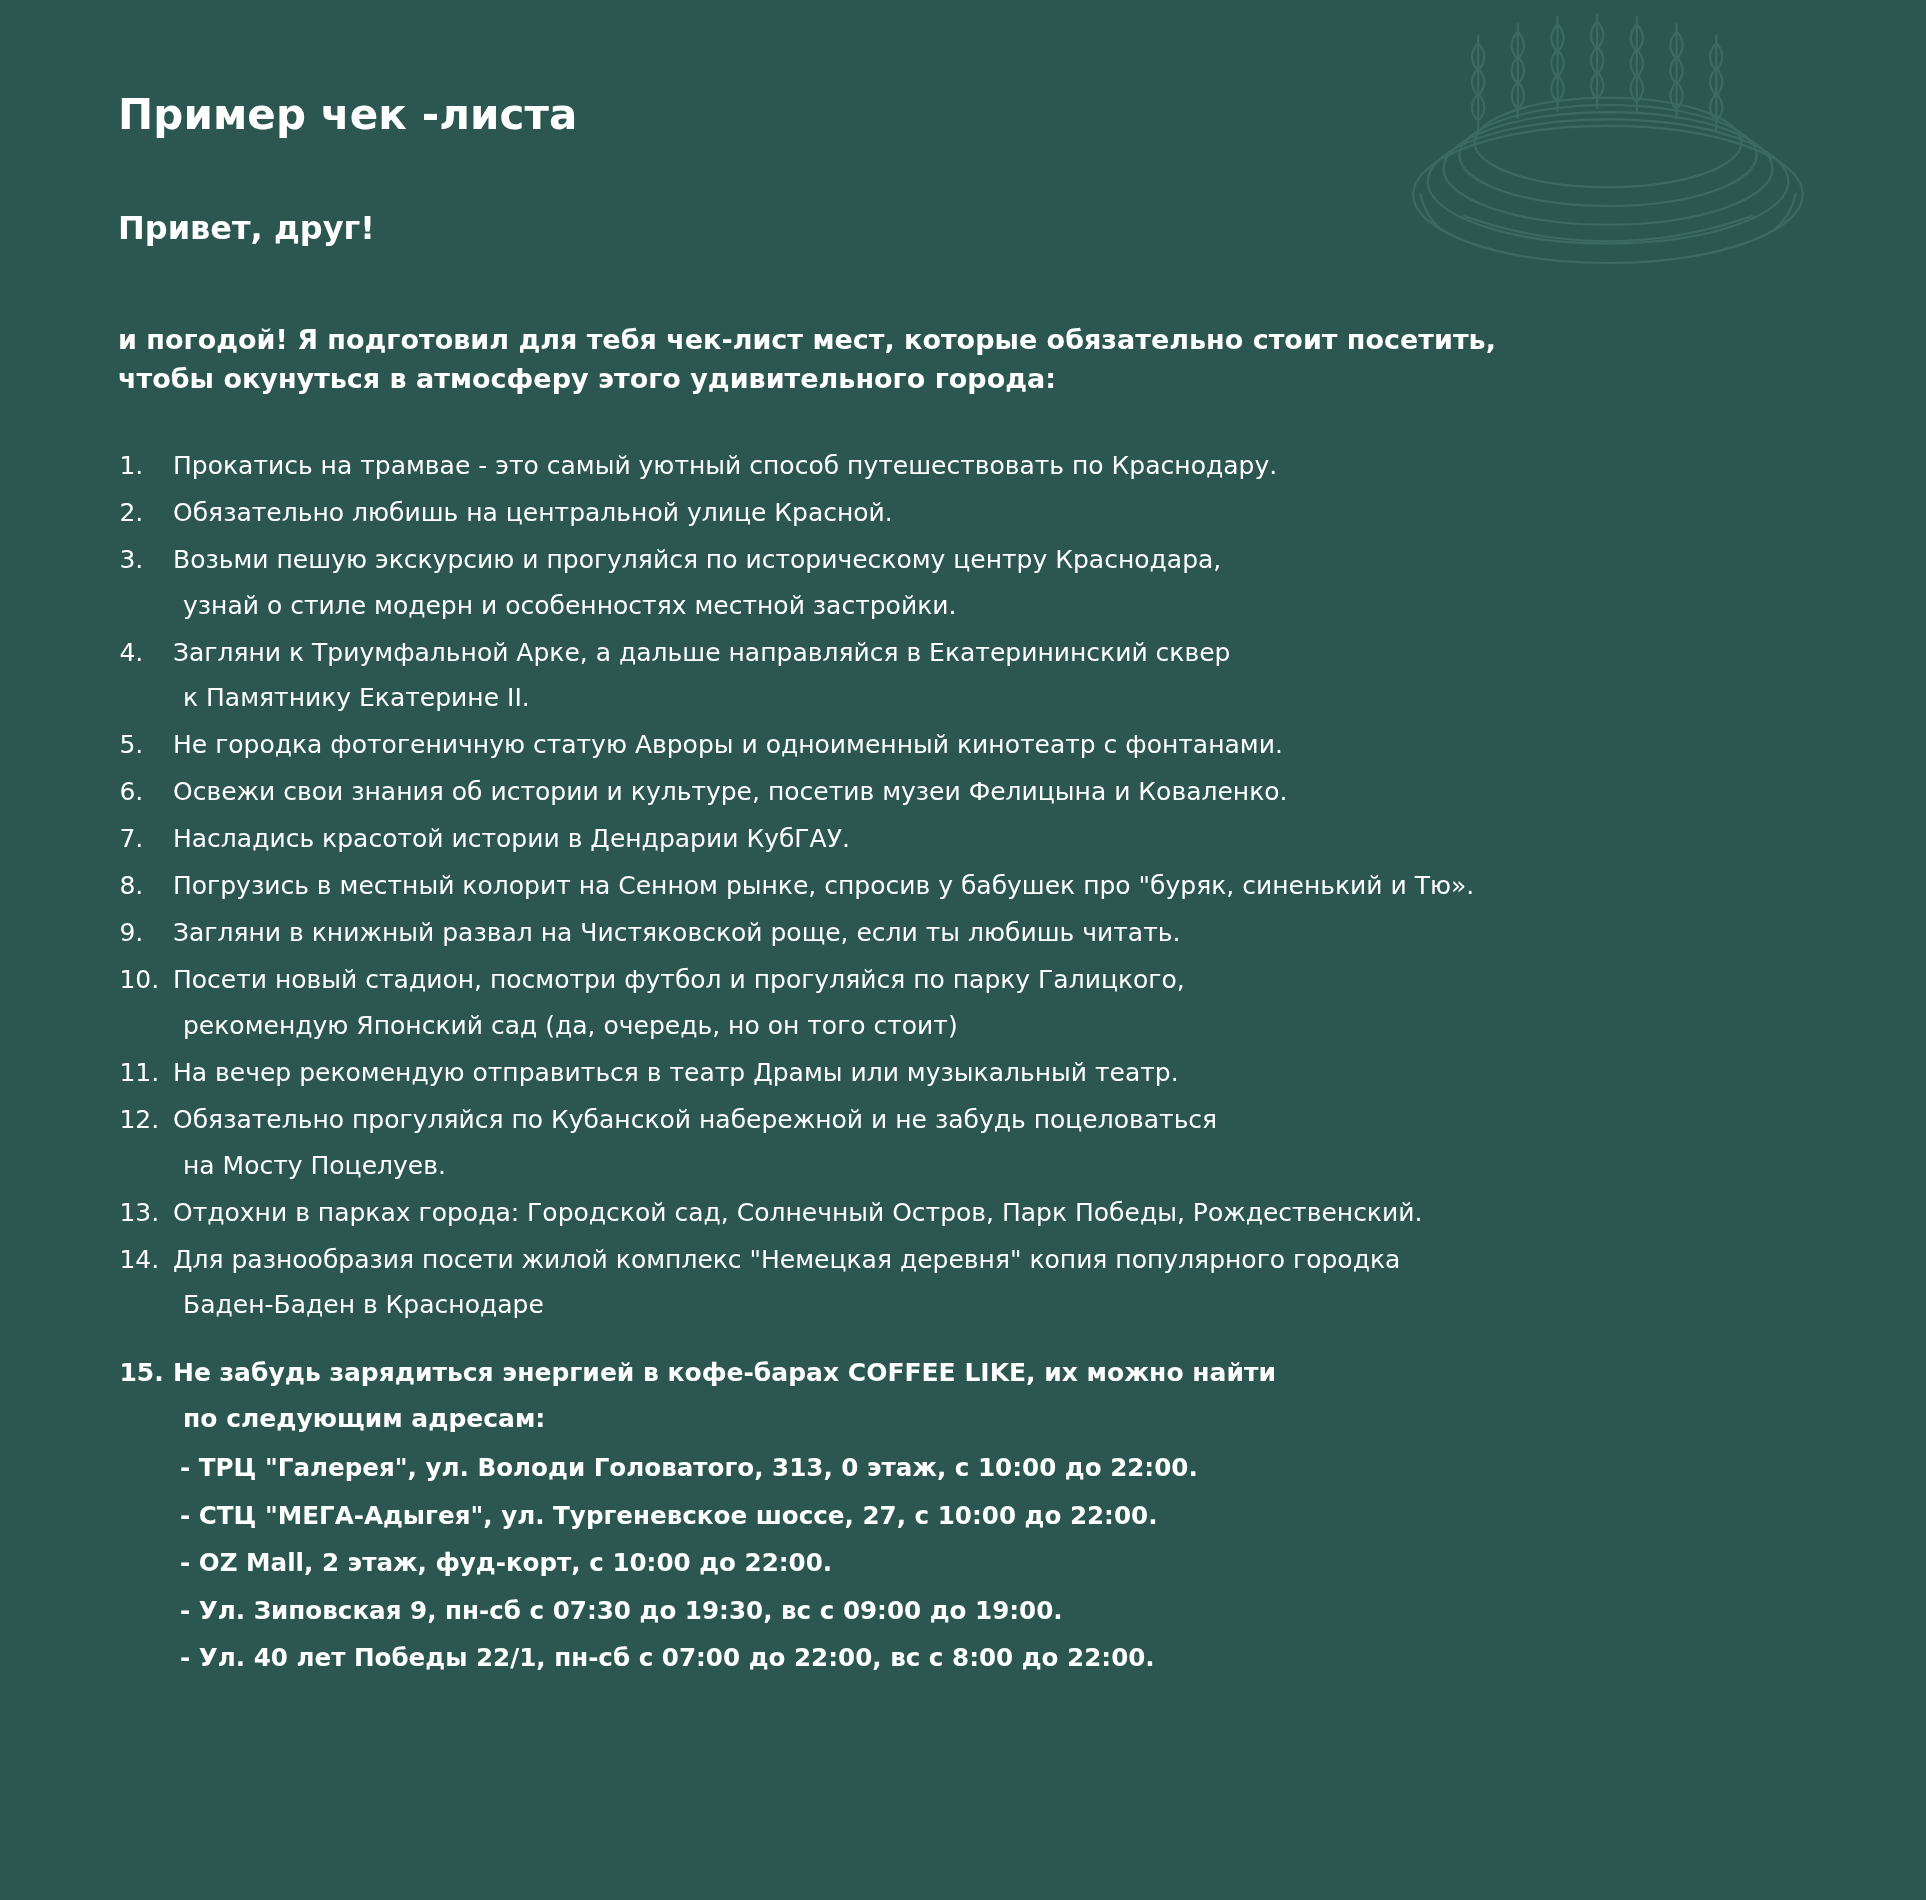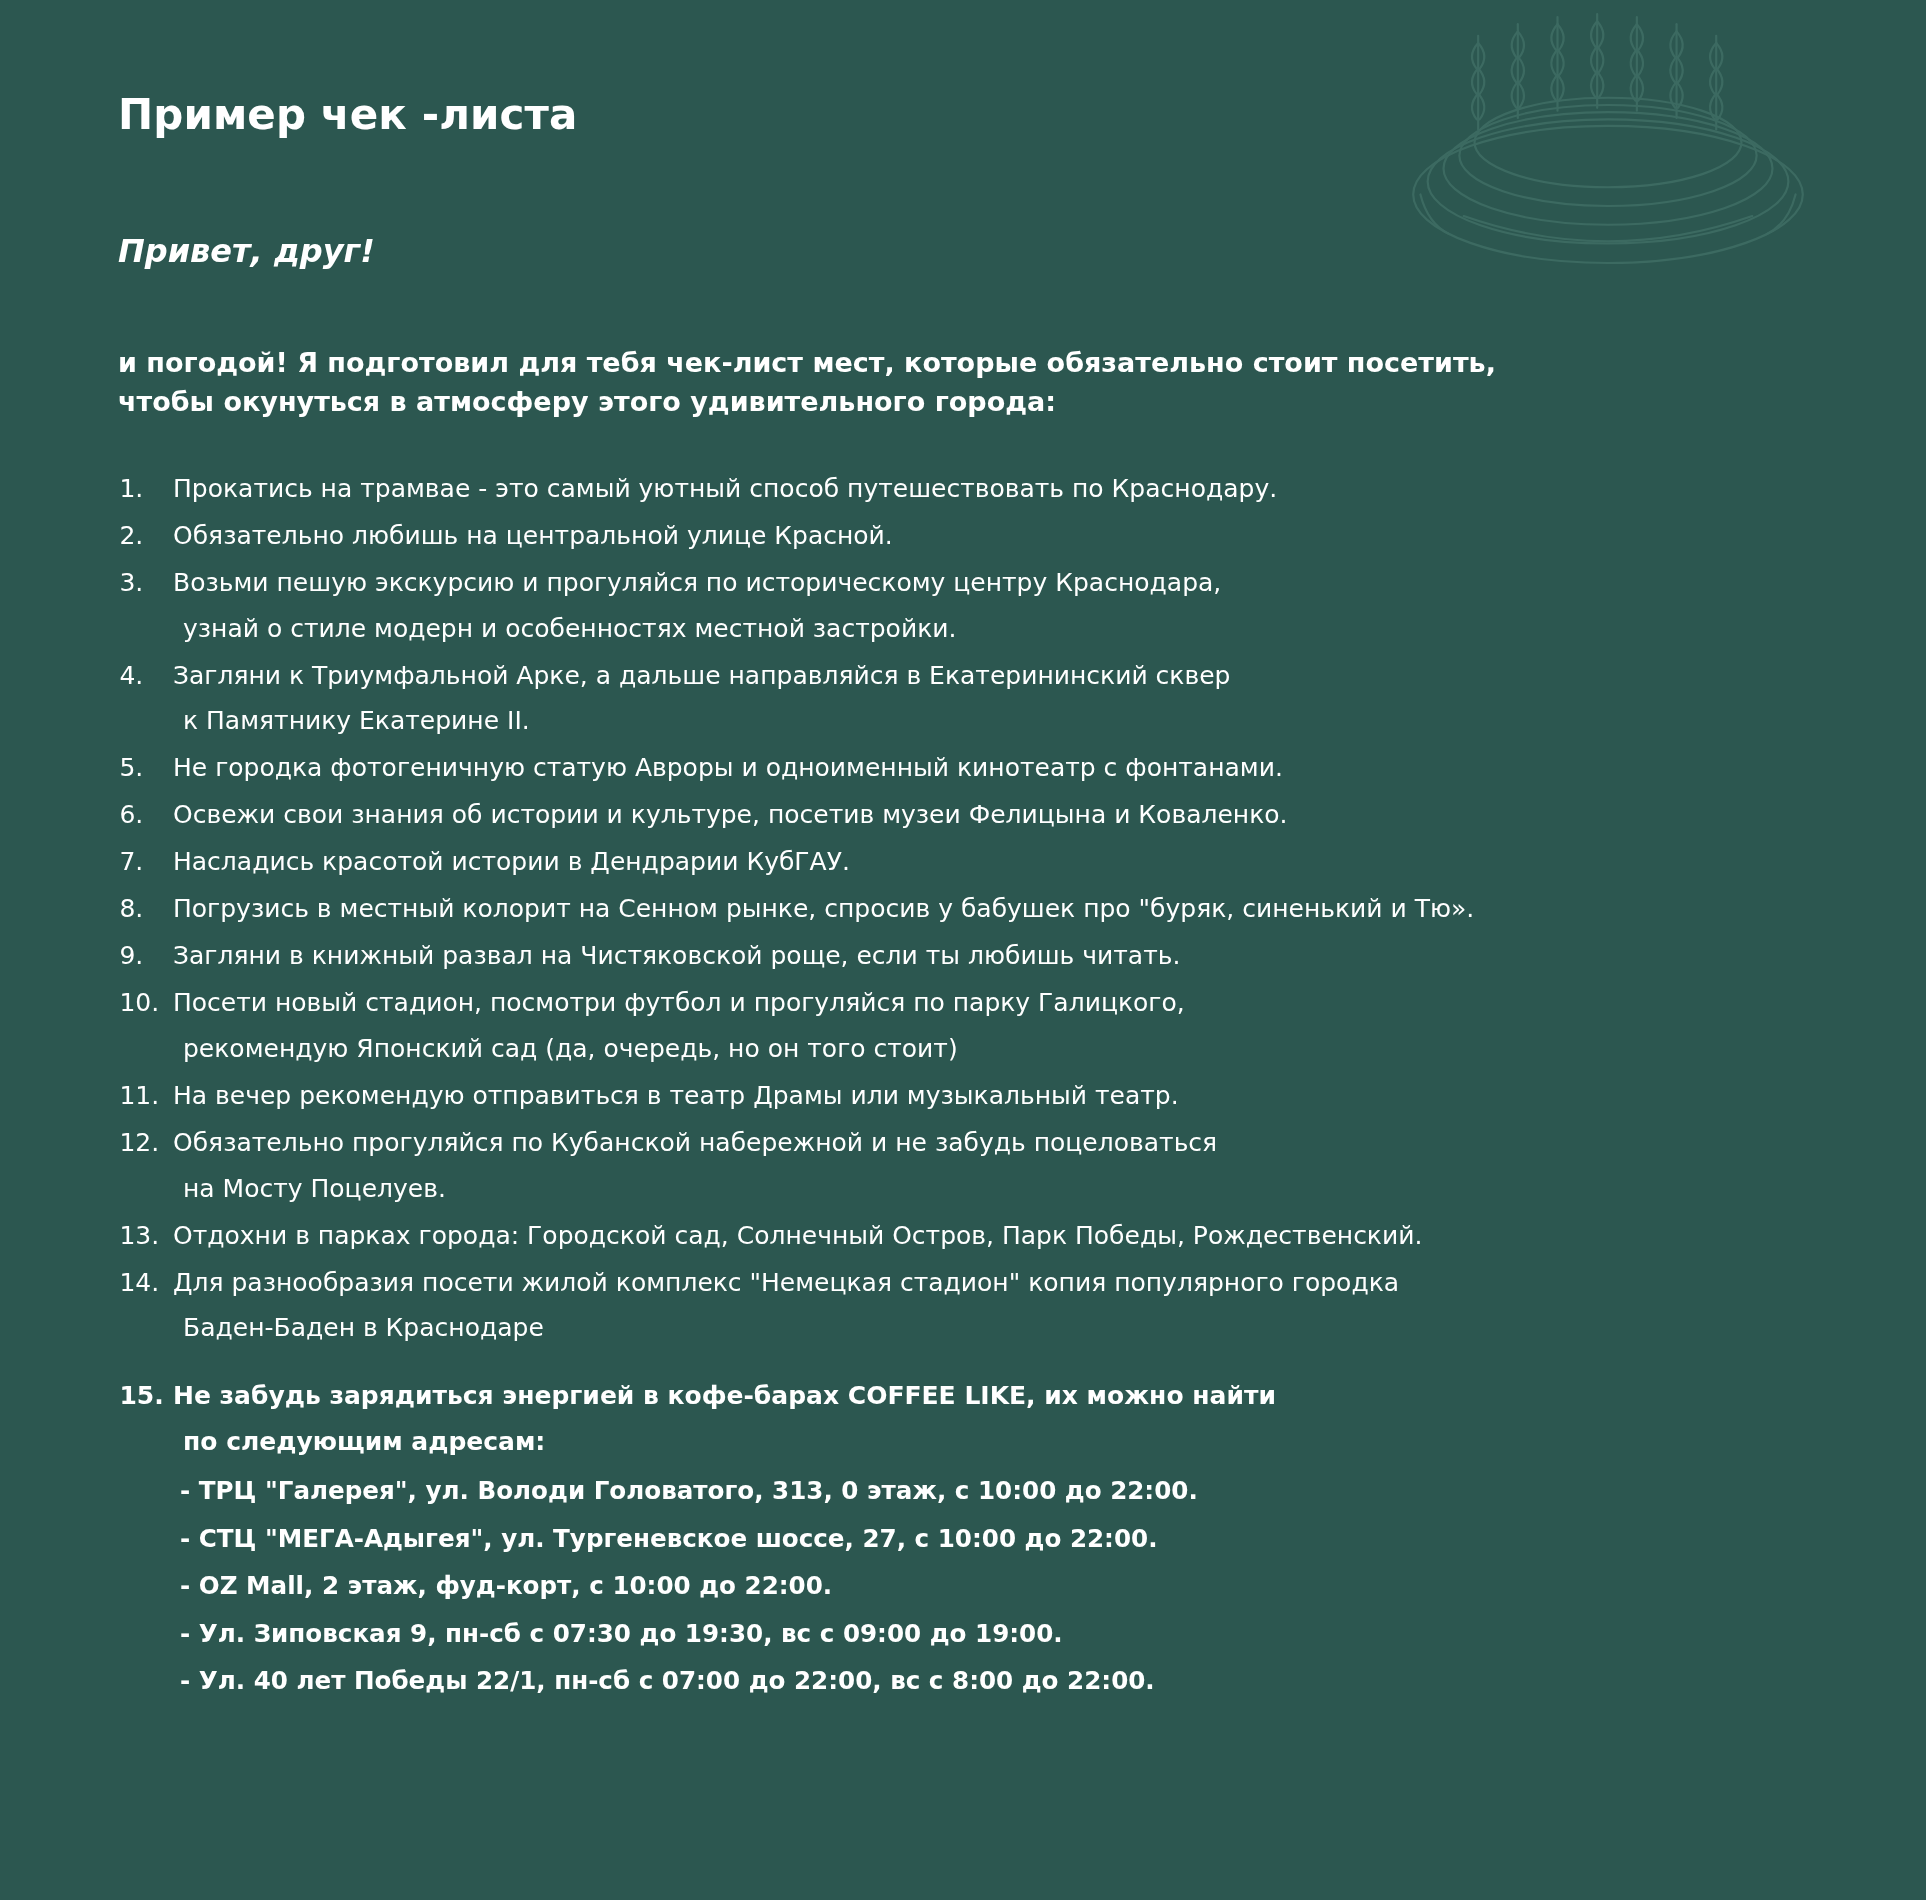--- a/index.html
+++ b/index.html
@@ -47,23 +47,22 @@
     font-weight: 700;
     letter-spacing: 0.1px;
     margin-top: 92px;
     margin-bottom: 4px;
     line-height: 1.1;
   }
 
   .greeting {
     font-size: 32px;
     font-weight: 700;
-    margin-top: 94px;
+    margin-top: 71px;
     line-height: 1.2;
-    font-style: italic;
   }
 
   .intro {
     margin-top: 72px;
     font-size: 27px;
     font-weight: 700;
     line-height: 1.47;
     max-width: 1733px;
   }
   .intro .line { display: block; }
@@ -286,21 +285,21 @@
       </div>
 
       <div class="item">
         <span class="num">13.</span>
         <span class="txt">Отдохни в парках города: Городской сад, Солнечный Остров, Парк Победы, Рождественский.</span>
       </div>
 
       <div class="item">
         <span class="num">14.</span>
         <span class="txt">
-          <span>Для разнообразия посети жилой комплекс "Немецкая стадион" копия популярного городка</span>
+          <span>Для разнообразия посети жилой комплекс "Немецкая деревня" копия популярного городка</span>
           <span class="sub">Баден-Баден в Краснодаре</span>
         </span>
       </div>
 
       <div class="final-block">
         <div class="item bold">
           <span class="num">15.</span>
           <span class="txt">
             <span>Не забудь зарядиться энергией в кофе-барах COFFEE LIKE, их можно найти</span>
             <span class="sub">по следующим адресам:</span>

